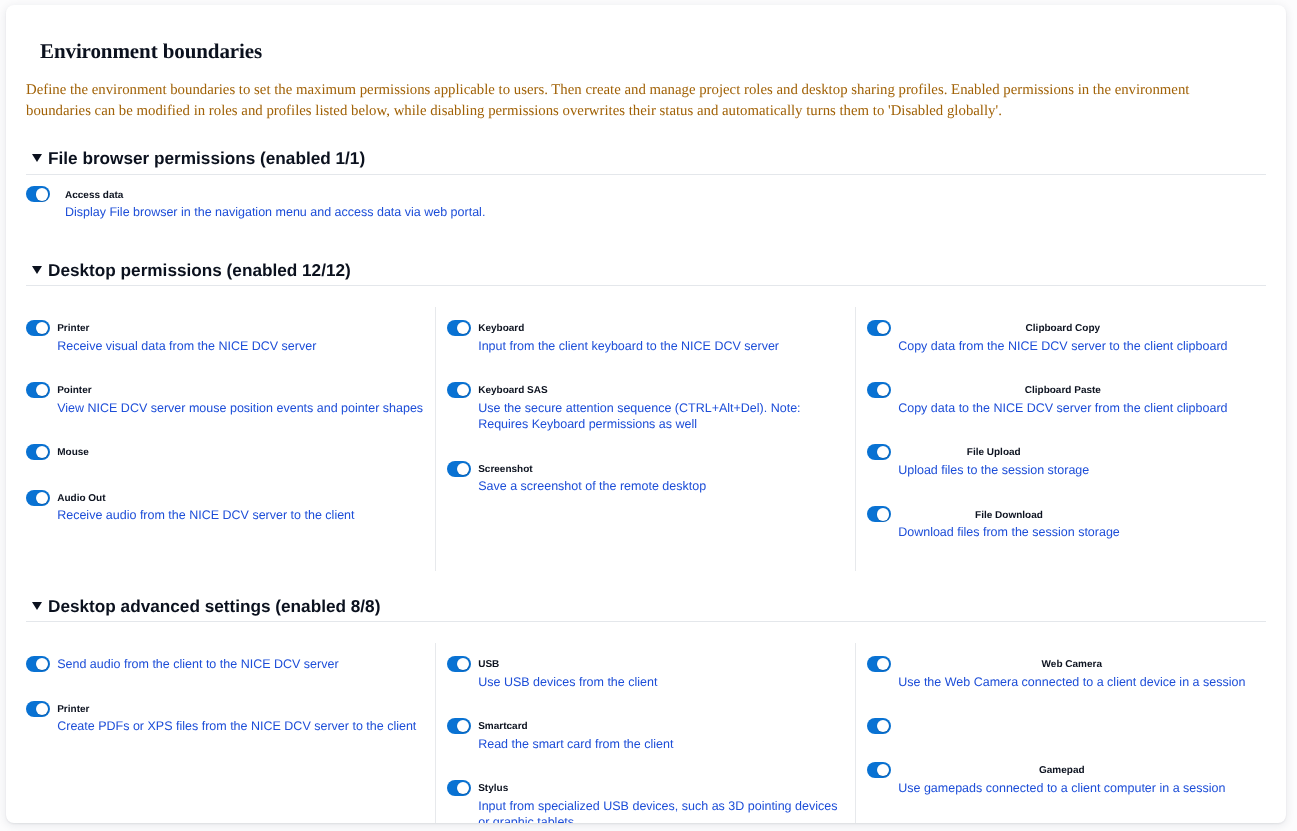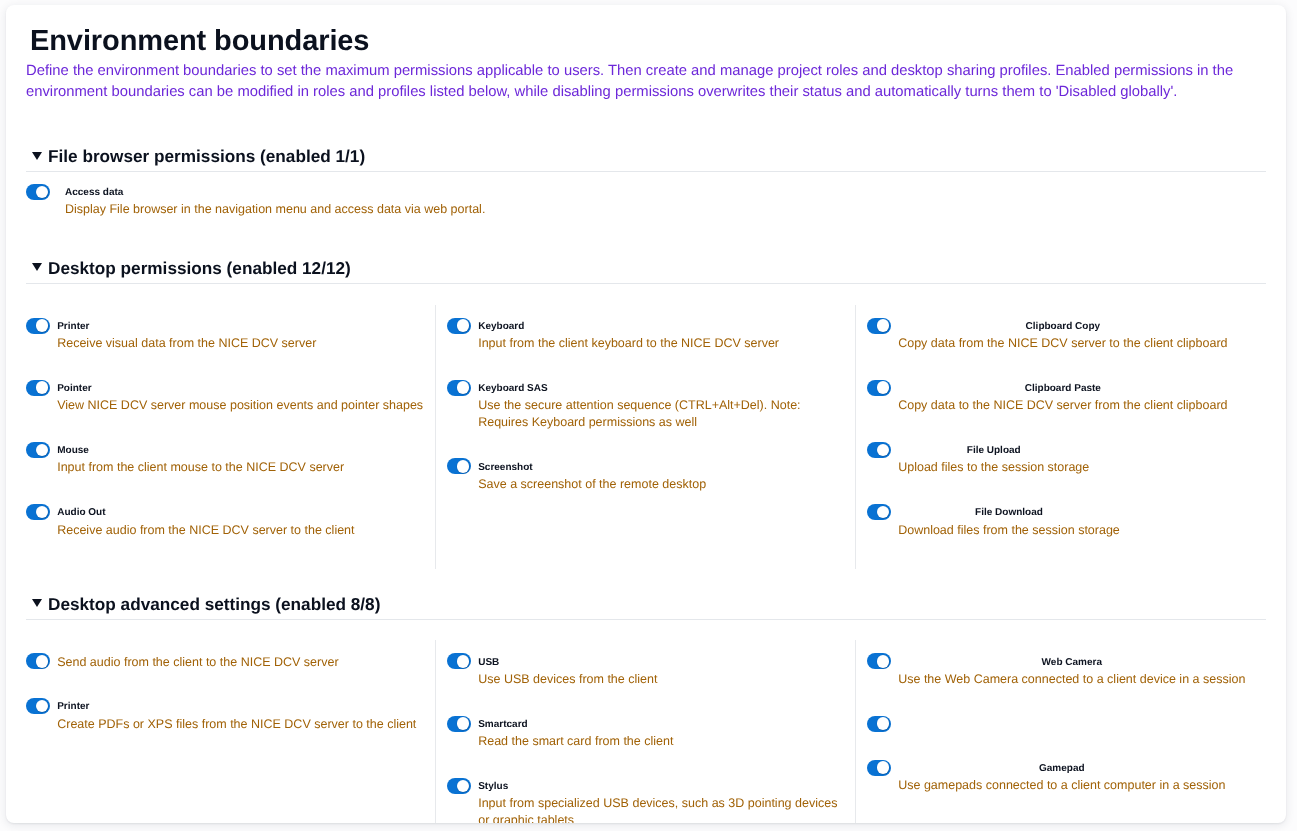--- a/index.html
+++ b/index.html
@@ -3,51 +3,51 @@
 <meta charset="utf-8">
 <title>Environment boundaries</title>
 <style>
   *{box-sizing:border-box;}
   html,body{margin:0;padding:0;}
   body{width:1297px;height:831px;background:#fcfcfd;overflow:hidden;
        font-family:"Liberation Sans",sans-serif;-webkit-font-smoothing:antialiased;text-rendering:geometricPrecision;}
   .card{position:absolute;left:6px;top:4.5px;width:1279.5px;height:818.3px;background:#fff;border-radius:8px;
         box-shadow:0 1px 2px rgba(30,41,59,.07),0 2px 10px rgba(30,41,59,.10);overflow:hidden;}
   .pad{position:absolute;left:20px;top:17px;width:1240px;}
-  .page-title{margin:4px;font-size:29px;font-weight:700;color:#0b111e;letter-spacing:-.1px;line-height:30px;}
-  .page-desc{margin:5.5px 0 0 0;font-size:14.8px;line-height:21.4px;color:#6d28d9;max-width:1215px;}
+  .page-title{margin:14px;font-size:21px;font-weight:700;color:#0b111e;letter-spacing:-.1px;line-height:30px;font-family:Liberation Serif, serif;}
+  .page-desc{margin:5.5px 0 0 0;font-size:14.8px;line-height:21.4px;color:#a16207;max-width:1215px;font-family:Liberation Serif, serif;}
   .section{margin-top:25px;}
   .sec-head{position:relative;height:20px;padding-left:22px;cursor:pointer;}
   .caret{position:absolute;left:5.9px;top:5.8px;width:0;height:0;font-size:0;cursor:pointer;
          border-left:5.2px solid transparent;border-right:5.2px solid transparent;border-top:8.4px solid #0b111e;}
   .sec-title{display:block;font-size:17.2px;font-weight:700;color:#0b111e;line-height:20px;}
   .hr{height:1px;background:#e4e7eb;margin:5.2px 0 0 0;width:1240px;}
   .cols{display:flex;align-items:stretch;padding-top:20.7px;}
   .cols.single{padding-top:0;}
   .col{width:409px;padding:9px 3px 14.5px 0;}
   .col.div{border-left:1.1px solid #e7e9ec;padding-left:11px;padding-right:8px;width:420px;}
   .col.last{width:411px;text-align:center;}
   .cols.single .col{padding:7.9px 0 14.6px 0;width:1240px;}
   .cols.single .txt{margin-left:15px;}
   .item{display:flex;align-items:flex-start;}
   .switch{width:24px;height:16px;border-radius:8px;background:#0972d3;position:relative;flex:none;margin-top:4px;cursor:pointer;}
   .knob{position:absolute;right:2px;top:1.8px;width:12.4px;height:12.4px;border-radius:50%;background:#fff;
         box-shadow:.3px .5px 1px rgba(0,25,60,.38);}
   .txt{margin-left:7.2px;padding-top:4.2px;}
   .item-label{font-size:10px;font-weight:700;color:#0d1320;line-height:17.4px;}
-  .item-desc{font-size:12.5px;color:#a16207;line-height:16.6px;}
+  .item-desc{font-size:12.5px;color:#1d4ed8;line-height:16.6px;}
 </style>
 </head>
 <body>
 
 <div class="card">
 <div class="pad">
 <h1 class="page-title">Environment boundaries</h1>
 <p class="page-desc">Define the environment boundaries to set the maximum permissions applicable to users. Then create and manage project roles and desktop sharing profiles. Enabled permissions in the environment boundaries can be modified in roles and profiles listed below, while disabling permissions overwrites their status and automatically turns them to 'Disabled globally'.</p>
-<div class="section" style="margin-top:42px">
+<div class="section" style="margin-top:26px">
   <div class="sec-head">
     <span class="caret" role="img" aria-label="▼"></span>
     <span class="sec-title">File browser permissions (enabled 1/1)</span>
   </div>
   <div class="hr"></div>
   <div class="cols single">
     <div class="col">
       <div class="item" style="margin-bottom:0px">
         <div class="switch" role="switch" aria-checked="true" tabindex="0">
                 <span class="knob"></span>
@@ -85,21 +85,20 @@
           <div class="item-label">Pointer</div>
           <div class="item-desc">View NICE DCV server mouse position events and pointer shapes</div>
         </div>
       </div>
       <div class="item" style="margin-bottom:23.95px">
         <div class="switch" role="switch" aria-checked="true" tabindex="0">
                 <span class="knob"></span>
               </div>
         <div class="txt">
           <div class="item-label">Mouse</div>
-          <div class="item-desc">Input from the client mouse to the NICE DCV server</div>
         </div>
       </div>
       <div class="item" style="margin-bottom:0px">
         <div class="switch" role="switch" aria-checked="true" tabindex="0">
                 <span class="knob"></span>
               </div>
         <div class="txt">
           <div class="item-label">Audio Out</div>
           <div class="item-desc">Receive audio from the NICE DCV server to the client</div>
         </div>

